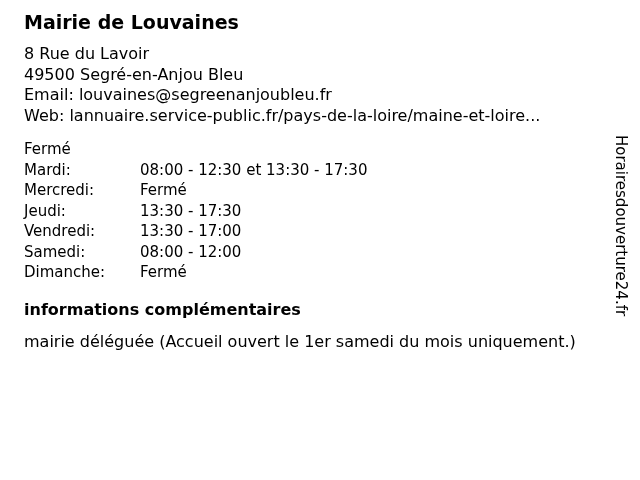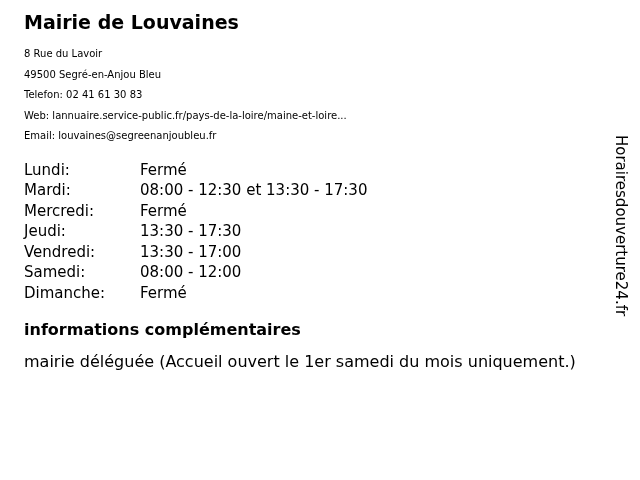--- a/index.html
+++ b/index.html
@@ -13,21 +13,21 @@
   }
   .page { padding: 11px 40px 0 24px; }
 
   .title {
     font-size: 19px;
     font-weight: bold;
     line-height: 22px;
     margin-bottom: 11px;
   }
 
-  .contact .line { font-size: 10px; line-height: 20.5px; white-space: nowrap; }
+  .contact .line { font-size: 16px; line-height: 20.5px; white-space: nowrap; }
 
   .section-heading { font-size: 16px; font-weight: bold; line-height: 19px; }
   .hours-heading { margin-top: 17px; }
 
   .hours-table { margin-top: 13px; }
   .hours-row { display: flex; font-size: 15px; line-height: 20.5px; }
   .hours-row .day { width: 116px; flex: 0 0 116px; }
   .hours-row .times { white-space: nowrap; }
 
   .info-heading { margin-top: 17px; }
@@ -46,29 +46,27 @@
 </head>
 <body>
 
 <div class="page">
 
   <h1 class="title">Mairie de Louvaines</h1>
 
   <div class="contact">
     <div class="line">8 Rue du Lavoir</div>
     <div class="line">49500 Segré-en-Anjou Bleu</div>
-    <div class="line"><span>Telefon:</span> <span>02 41 61 30 83</span></div>
+    <div class="line"><span>Email:</span> <span>louvaines@segreenanjoubleu.fr</span></div>
     <div class="line"><span>Web:</span> <span>lannuaire.service-public.fr/pays-de-la-loire/maine-et-loire...</span></div>
-    <div class="line"><span>Email:</span> <span>louvaines@segreenanjoubleu.fr</span></div>
   </div>
 
 
   <div class="hours-table">
     <div class="hours-row">
-      <span class="day">Lundi:</span>
       <span class="times">Fermé</span>
     </div>
     <div class="hours-row">
       <span class="day">Mardi:</span>
       <span class="times">08:00 - 12:30 et 13:30 - 17:30</span>
     </div>
     <div class="hours-row">
       <span class="day">Mercredi:</span>
       <span class="times">Fermé</span>
     </div>

